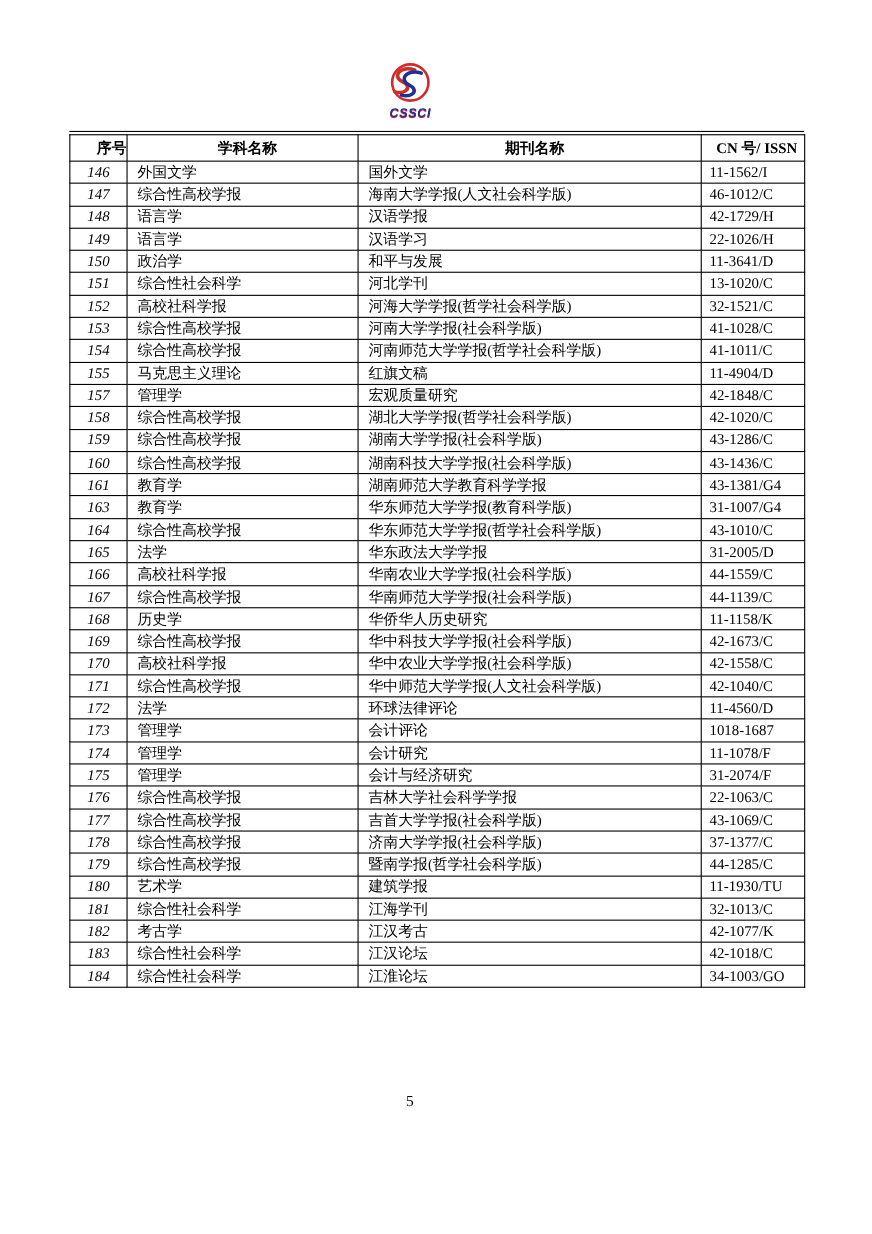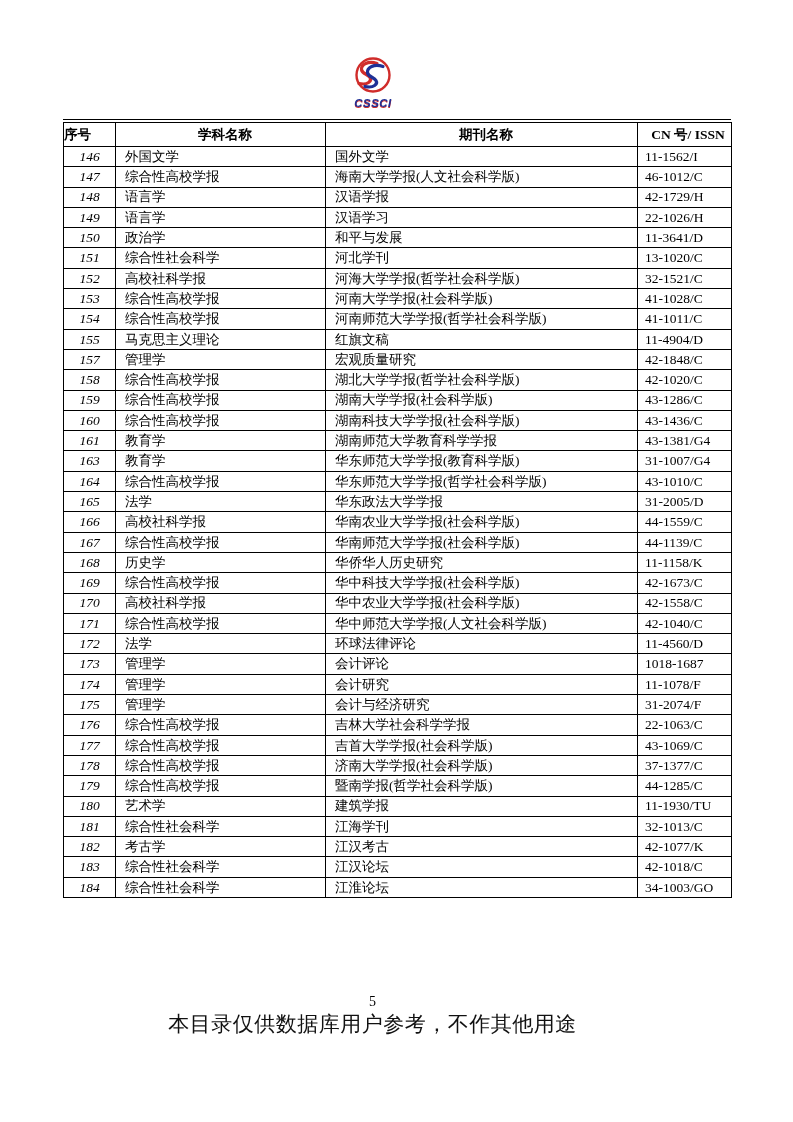--- a/index.html
+++ b/index.html
@@ -53,21 +53,21 @@
     white-space: nowrap;
     overflow: hidden;
     vertical-align: middle;
   }
   .doc-table th {
     height: 24px;
     font-weight: bold;
     text-align: center;
     padding: 0 0 0 9px;
   }
-  .doc-table th:first-child { text-align: left; padding: 0; margin-top: 44px; }
+  .doc-table th:first-child { text-align: right; padding: 0; margin-top: 44px; }
   .doc-table td { height: 20.3px; padding: 0 0 0 9px; }
   .doc-table td:first-child { text-align: center; padding: 0; font-style: italic; }
   .doc-table td:last-child, .doc-table th:last-child { padding-left: 7px; }
 
   
   .page-number {
     position: absolute;
     top: 994px;
     left: 0;
     width: 100%;
@@ -339,15 +339,14 @@
         <tr>
           <td>184</td>
           <td>综合性社会科学</td>
           <td>江淮论坛</td>
           <td>34-1003/GO</td>
         </tr>
       </tbody>
   </table>
 
   <div class="page-number">5</div>
-  <div class="footnote">本目录仅供数据库用户参考，不作其他用途</div>
 
 </div>
 
 </body></html>

